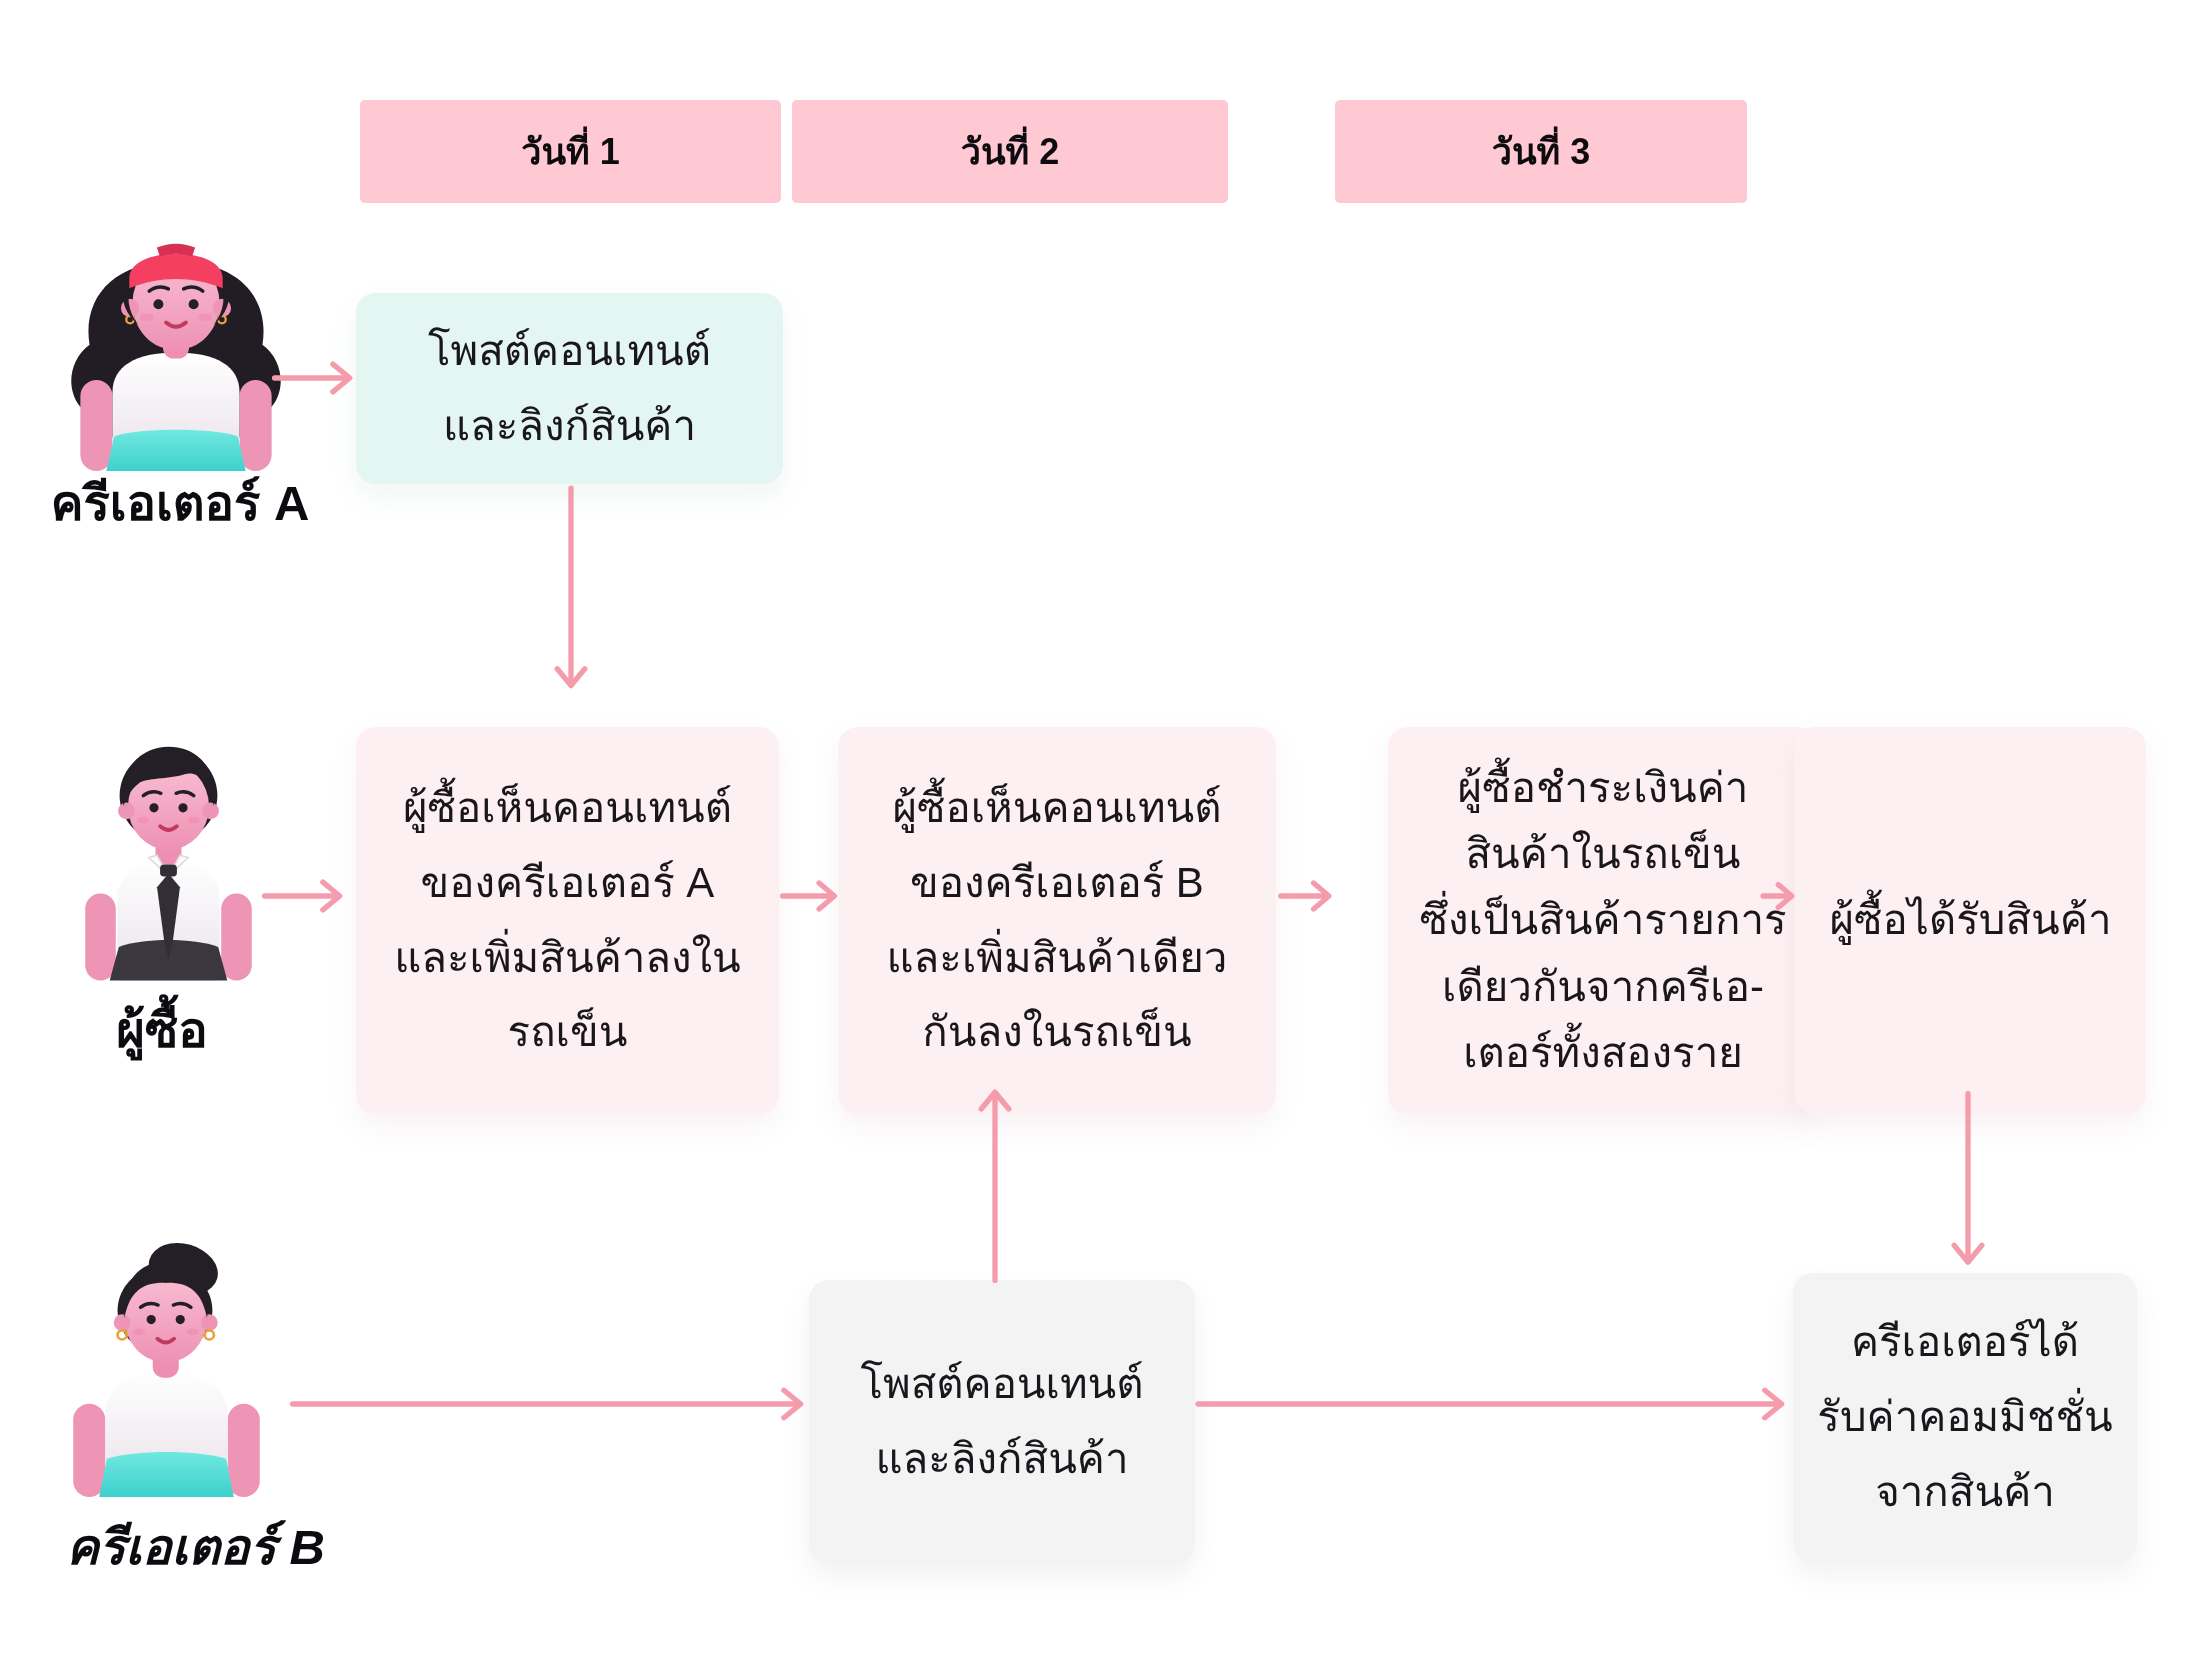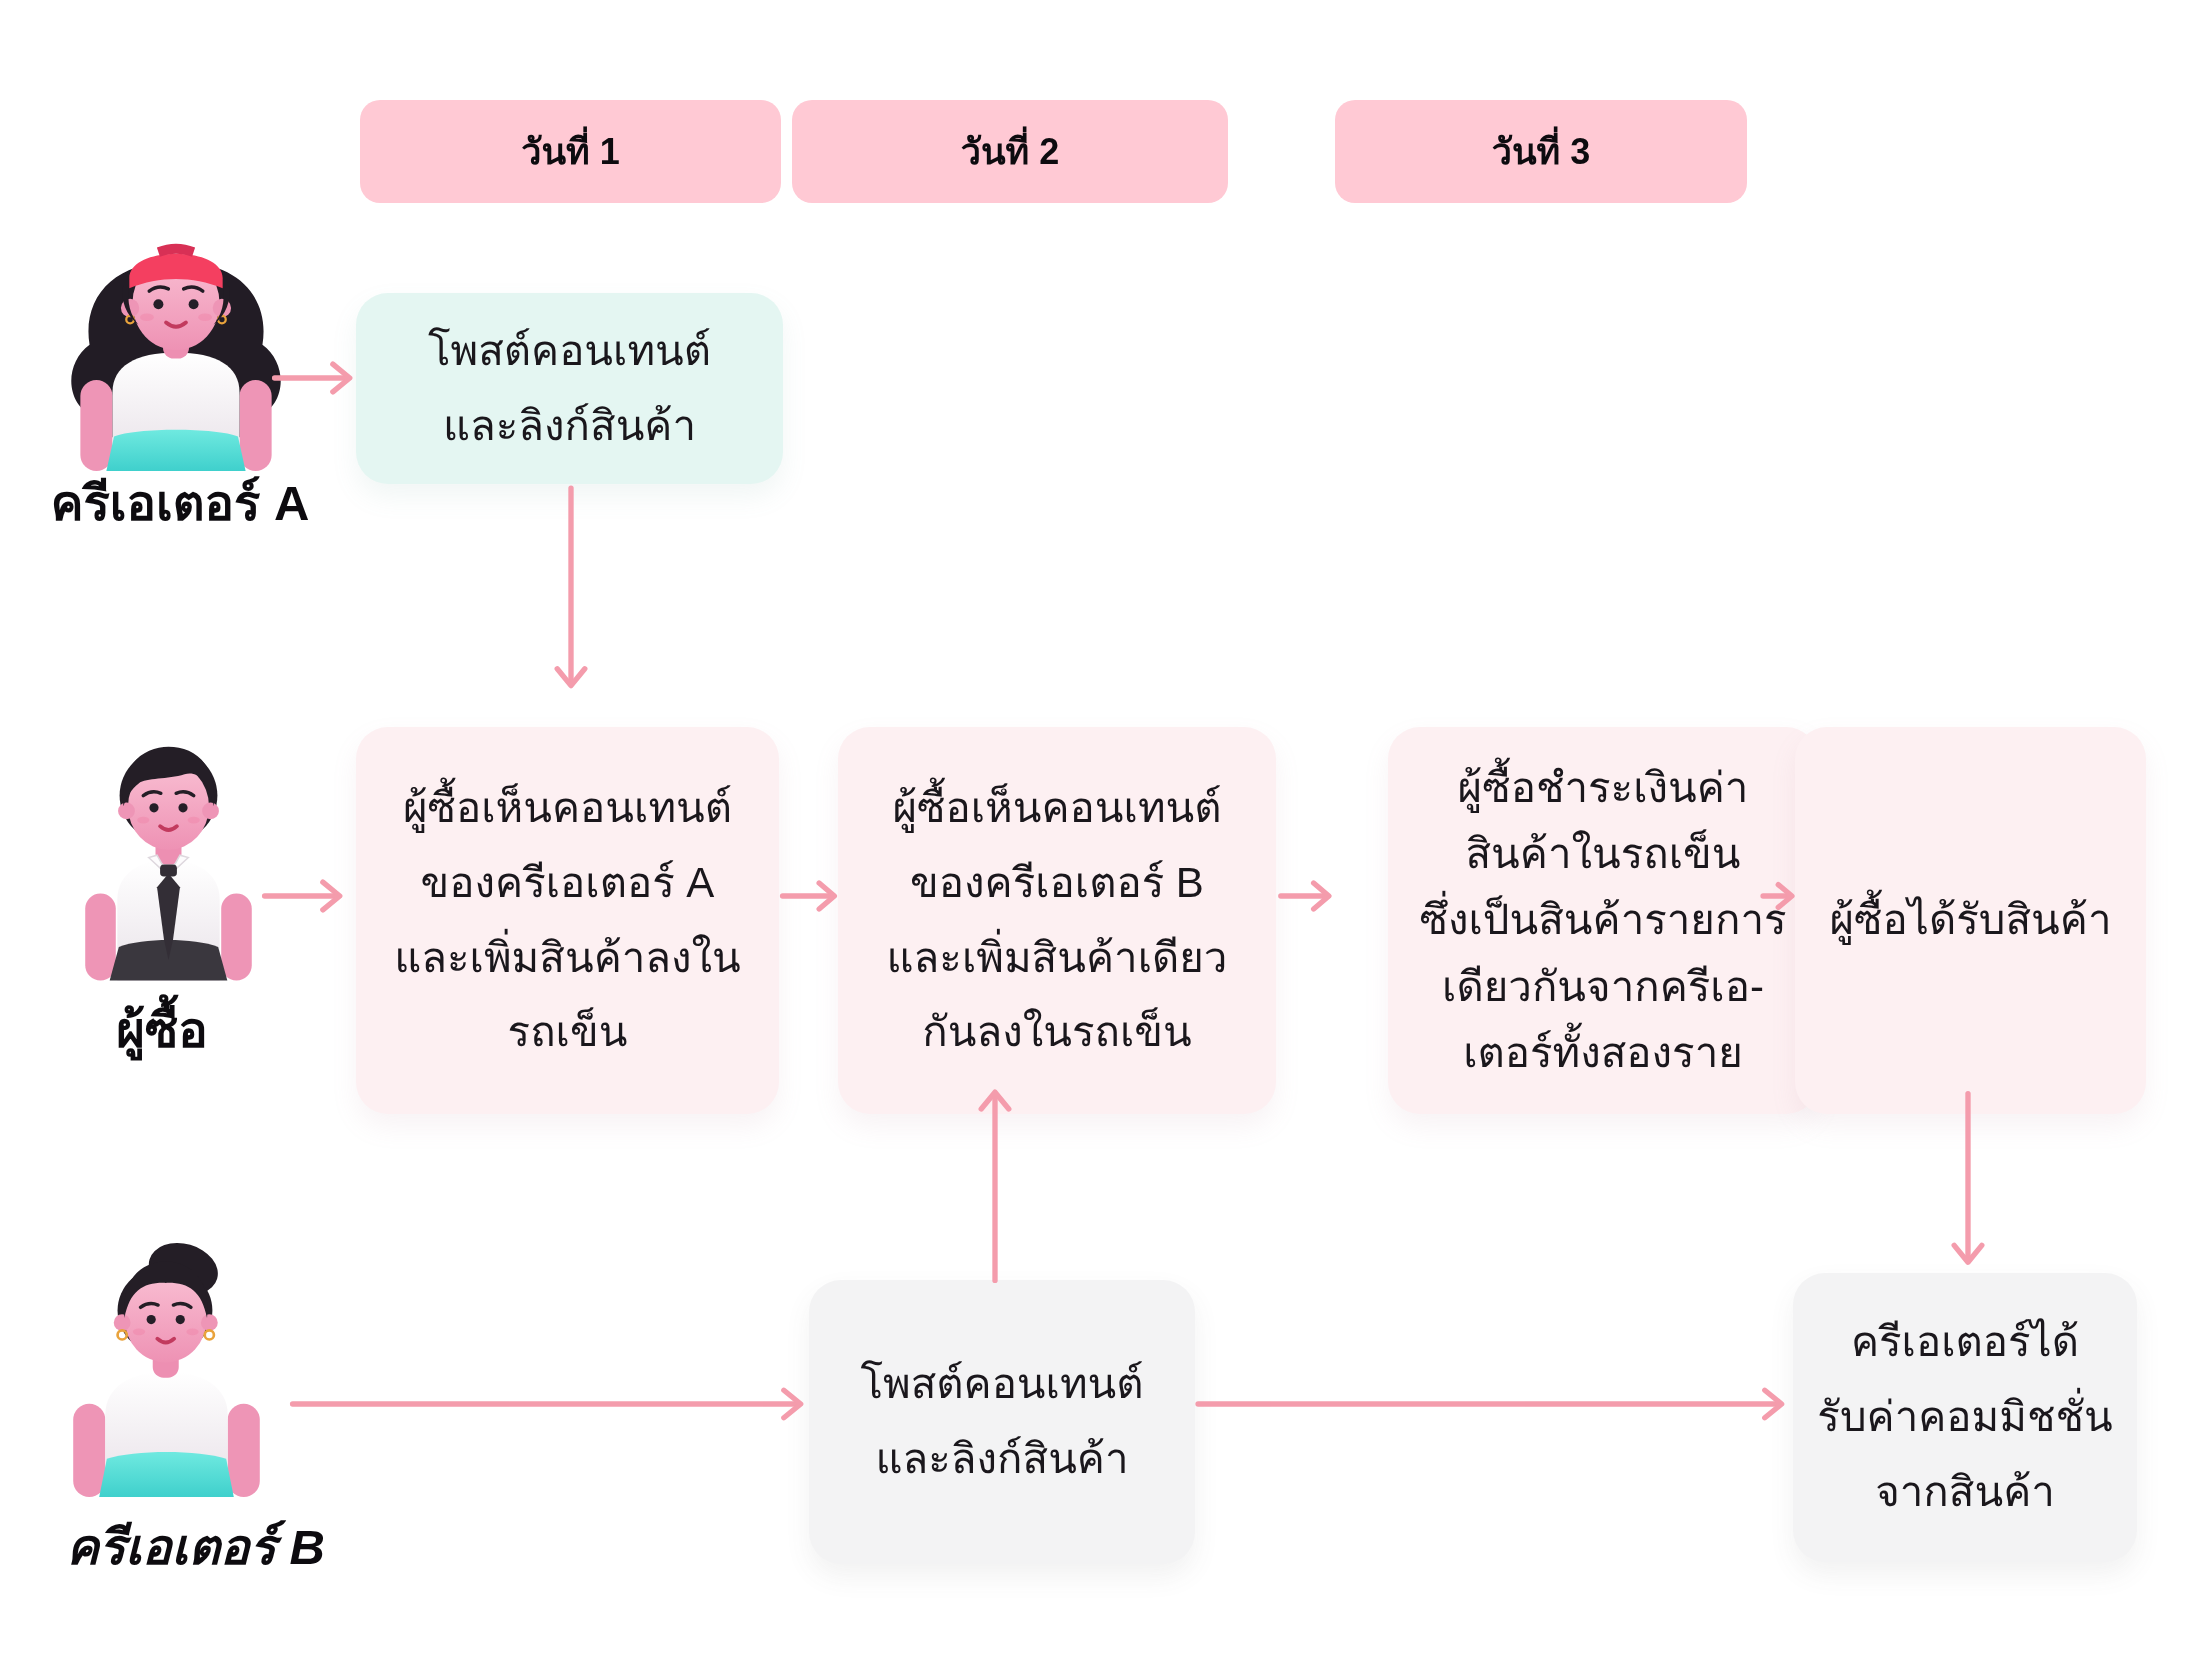--- a/index.html
+++ b/index.html
@@ -11,31 +11,31 @@
     --c-arrow:#F49CAC;
     --c-ink:#1A171C;
   }
   html,body{margin:0;padding:0;background:var(--c-background);}
   body{font-family:"Liberation Sans","DejaVu Sans",sans-serif;color:var(--c-ink);}
   .canvas{position:relative;width:2205px;height:1660px;background:var(--c-background);overflow:hidden;}
 
   
   .day-header{
     position:absolute;top:100px;height:103px;
-    background:var(--c-header-pink);border-radius:20px;
+    background:var(--c-header-pink);border-radius:5px;
     display:flex;align-items:center;justify-content:center;
     font-size:36px;font-weight:700;color:#0D0B0F;
   }
   #day1{left:360px;width:421px;}
   #day2{left:792px;width:436px;}
   #day3{left:1335px;width:412px;}
 
   
   .flow-box{
-    position:absolute;border-radius:32px;
+    position:absolute;border-radius:20px;
     display:flex;align-items:center;justify-content:center;
     text-align:center;white-space:pre-line;
     font-size:42px;line-height:1.78;color:var(--c-ink);
   }
   .mint{background:var(--c-mint);box-shadow:0 12.3px 26px rgba(120,170,160,.10);}
   .pink{background:var(--c-light-pink);box-shadow:0 12.3px 26px rgba(190,140,155,.10);margin-top:29px;}
   .grey{background:var(--c-panel-gray);box-shadow:0 12.3px 26px rgba(90,90,95,.08);}
   #box-a-post {left:356px; top:293px; width:427px; height:191px;}
   #box-step1  {left:356px; top:698px; width:423px; height:387px;}
   #box-step2  {left:838px;top:698px; width:438px; height:387px;}

